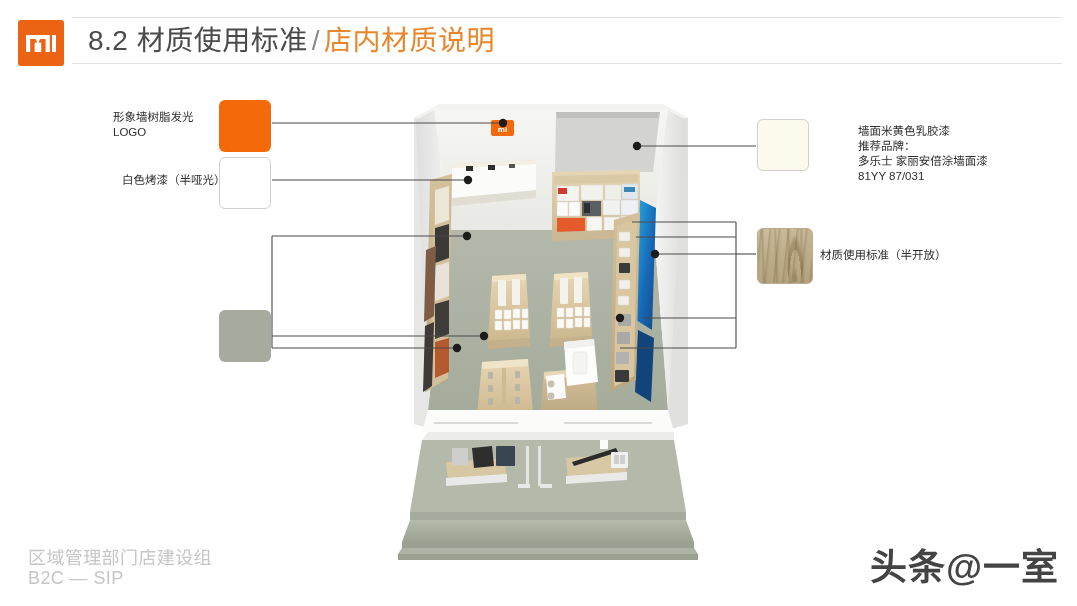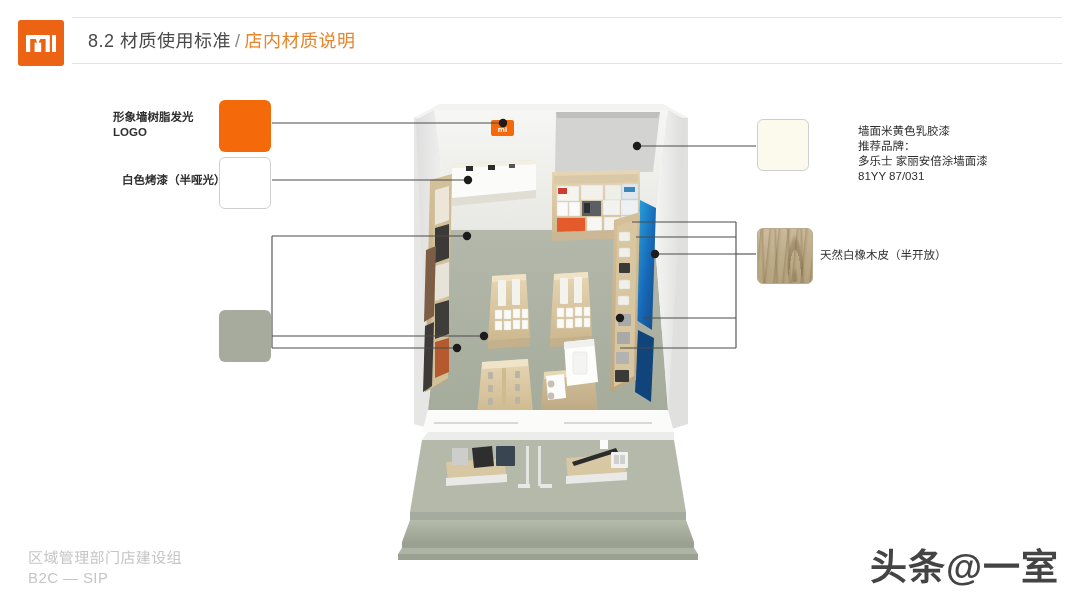--- a/index.html
+++ b/index.html
@@ -41,38 +41,38 @@
     border-radius: 3px;
     display: flex;
     align-items: center;
     justify-content: center;
   }
   #mi-logo svg { display: block; }
   #title-block {
     position: absolute;
     left: 88px; top: 26px;
     white-space: nowrap;
-    font-size: 18px;
+    font-size: 28px;
     letter-spacing: 0.5px;
     line-height: 30px;
   }
   .title-main { color: #4a4a4a; }
   .title-sep  { color: #8a8a8a; padding: 0 4px; }
   .title-sub  { color: #e8862c; }
 
   
   .callout-text {
     position: absolute;
     font-size: 11.5px;
     line-height: 15px;
     color: #2e2e2e;
     white-space: pre-line;
   }
   .callout-text.right-side { text-align: left; }
-  .callout-text.left-side  { text-align: left; font-weight: bold; }
+  .callout-text.left-side  { text-align: left; }
 
   
   .swatch {
     position: absolute;
     border-radius: 6px;
     box-sizing: border-box;
   }
   .swatch.bordered {
     border: 1px solid #cfcfcf;
   }
@@ -125,21 +125,21 @@
     position: absolute;
     left: 368px; top: 80px;
     width: 340px; height: 480px;
   }
   #render-svg { display: block; }
 
   
   #footer-credit {
     position: absolute;
     left: 28px; bottom: 18px;
-    font-size: 15px;
+    font-size: 18px;
     line-height: 20px;
     color: #c6c6c6;
     white-space: pre-line;
     letter-spacing: 0.4px;
   }
   #watermark {
     position: absolute;
     right: 18px; bottom: 16px;
     font-size: 37px;
     line-height: 44px;
@@ -477,19 +477,19 @@
   <div class="swatch bordered" style="left:757px; top:119px; width:52px; height:52px; background:#fbfaec;"></div>
   <div class="callout-text right-side" style="left:858px; top:124px; width:150px;">墙面米黄色乳胶漆
 推荐品牌：
 多乐士 家丽安倍涂墙面漆
 81YY  87/031</div>
 
   <div class="swatch wood" style="left:757px; top:228px; width:56px; height:56px; background:#bfae8c;">
     <span class="wood-grain"></span>
     <span class="wood-knot"></span>
   </div>
-  <div class="callout-text right-side" style="left:820px; top:248px; width:170px;">天然白橡木皮（半开放）</div>
+  <div class="callout-text right-side" style="left:820px; top:248px; width:170px;">材质使用标准（半开放）</div>
 
   <div id="footer-credit">区域管理部门店建设组
 B2C — SIP</div>
   <div id="watermark">头条@一室</div>
 
 </div>
 
 </body></html>

